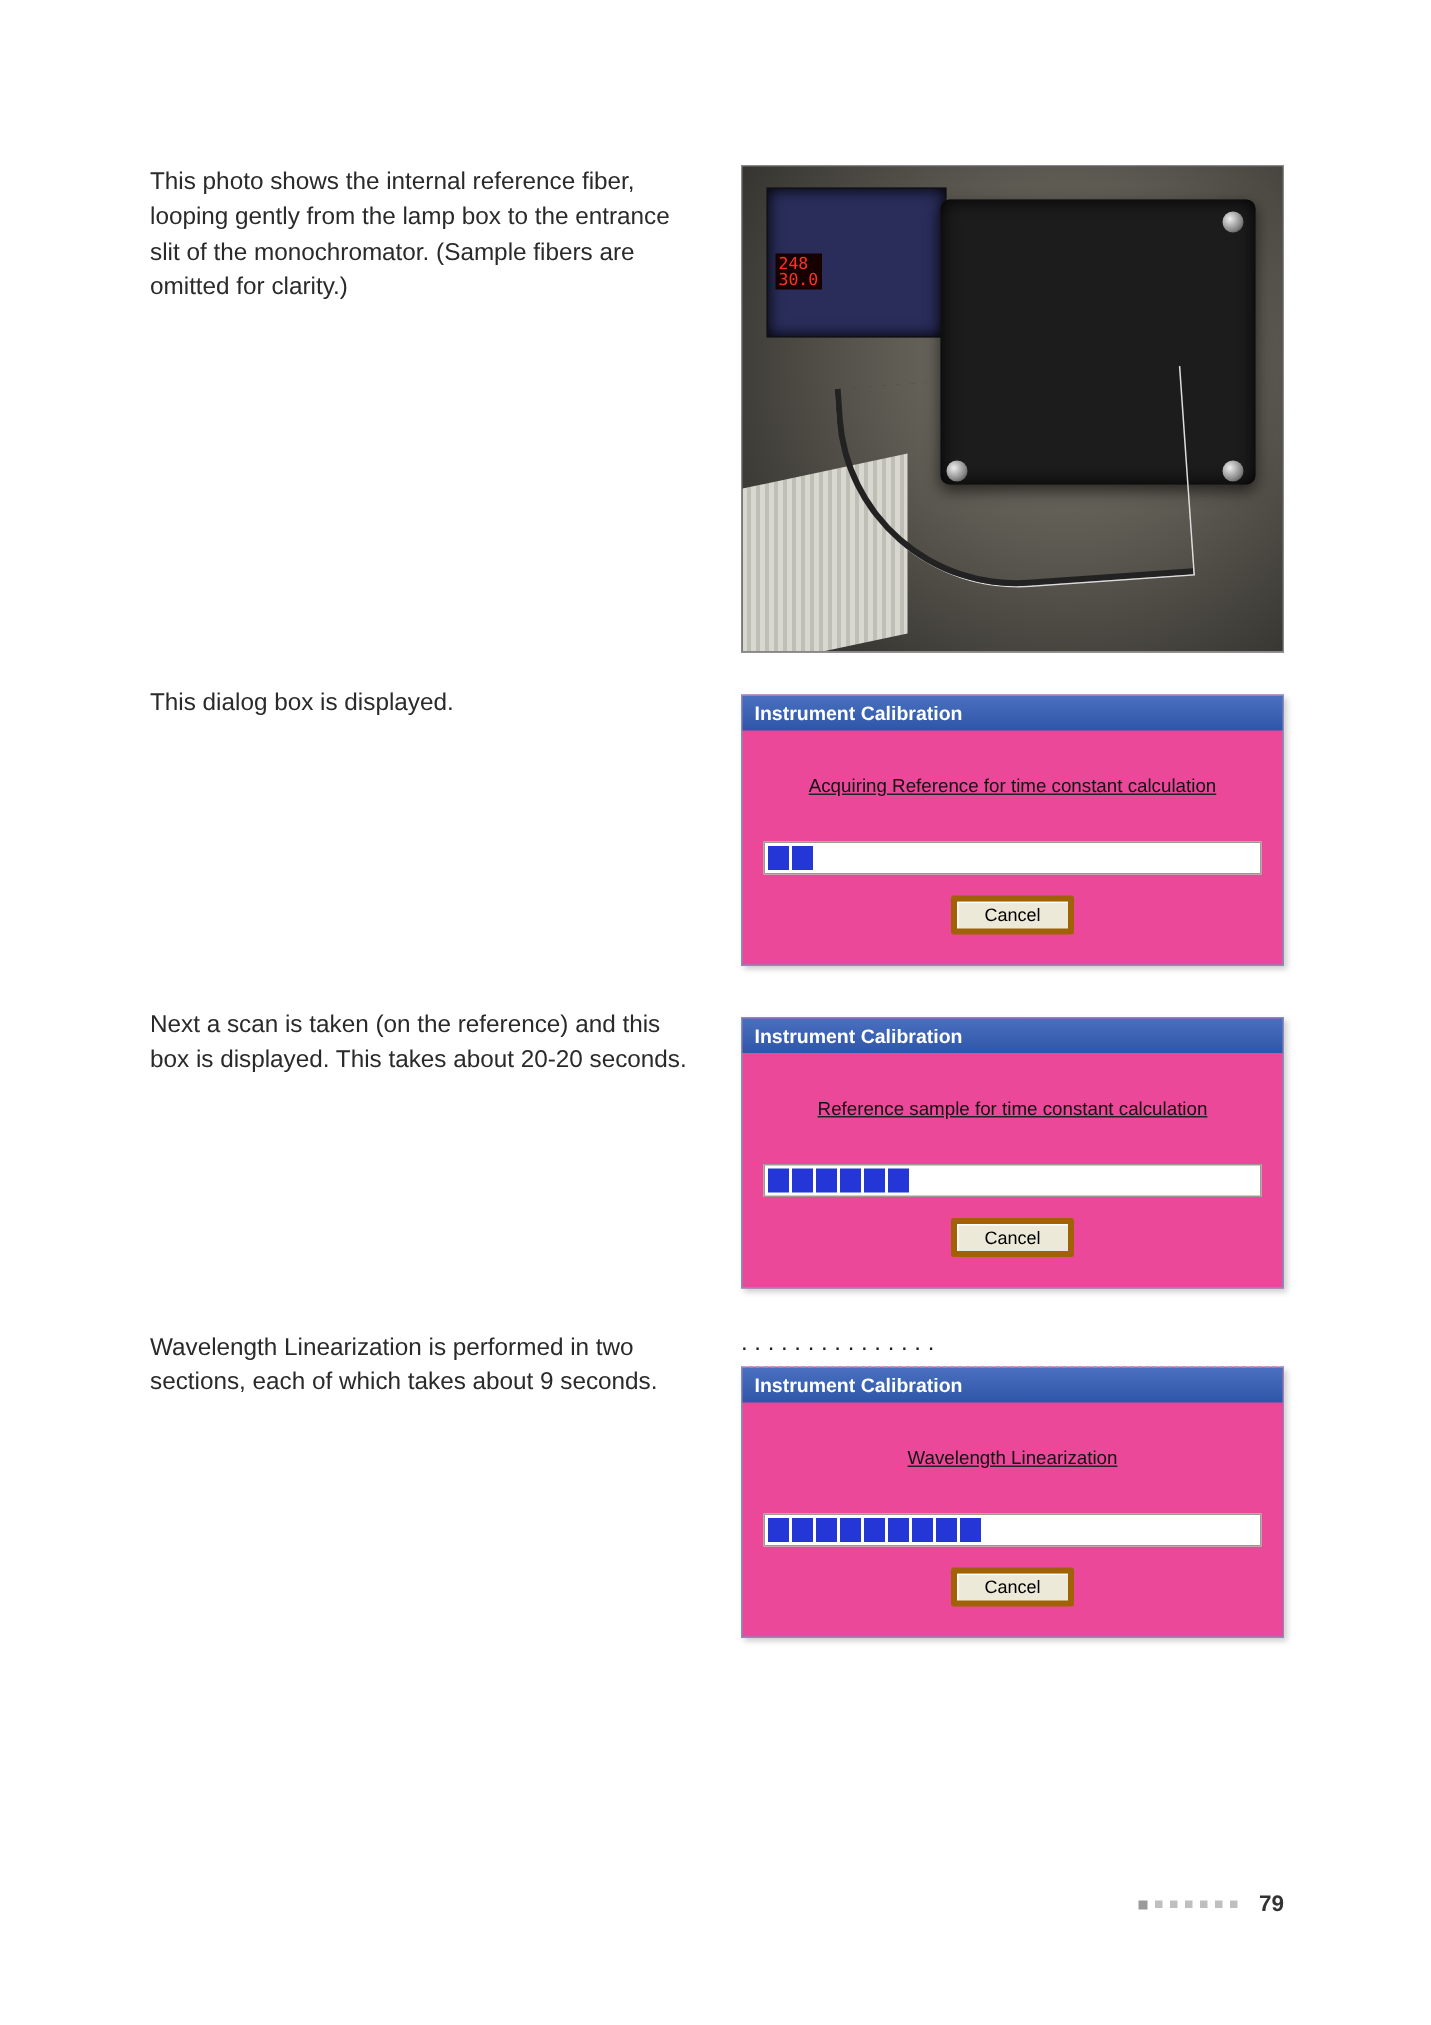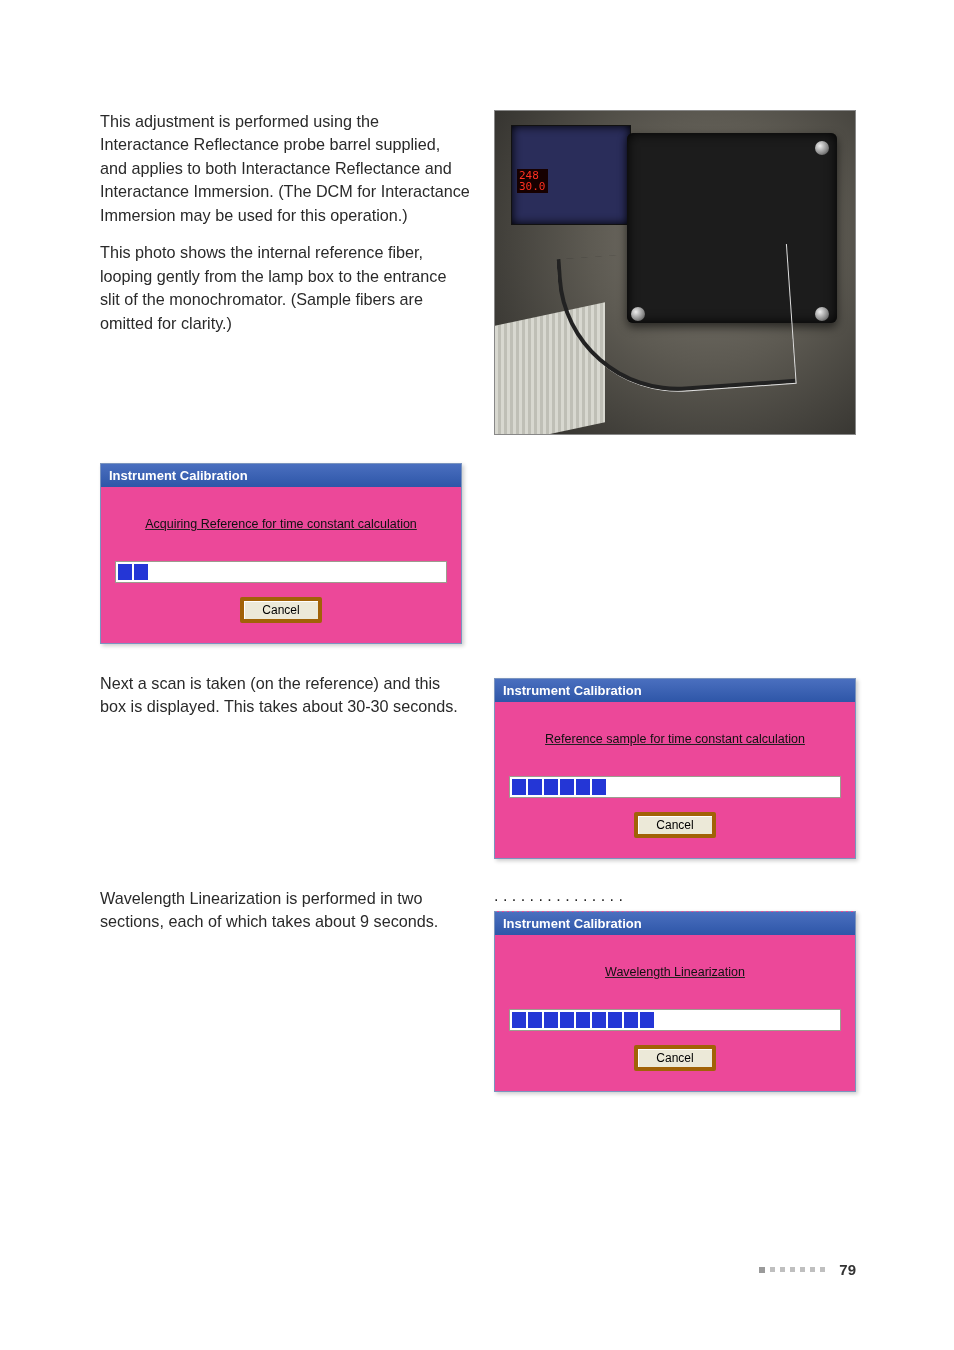--- a/index.html
+++ b/index.html
@@ -38,21 +38,20 @@
   
   .row.r2 .left p, .row.r3 .left p, .row.r4 .left p { margin-bottom:0; }
 </style>
 </head>
 <body>
 
 <div class="page">
 
   <div class="row">
     <div class="left">
-      <p>This adjustment is performed using the Interactance Reflectance probe barrel supplied, and applies to both Interactance Reflectance and Interactance Immersion. (The DCM for Interactance Immersion may be used for this operation.)</p>
       <p>This photo shows the internal reference fiber, looping gently from the lamp box to the entrance slit of the monochromator. (Sample fibers are omitted for clarity.)</p>
     </div>
     <div class="right">
       <div class="photo">
         <div class="blur"></div>
         <div class="wires"></div>
         <div class="lampbox"></div>
         <div class="led">
           <span>248</span><br>
           <span>30.0</span>
@@ -60,40 +59,43 @@
         <div class="mono"></div>
         <div class="screw" style="right:26px; top:30px;"></div>
         <div class="screw" style="right:26px; top:196px;"></div>
         <div class="screw" style="right:210px; top:196px;"></div>
         <div class="fiber"></div>
       </div>
     </div>
   </div>
 
   <div class="row r2 dialog-row">
+    <div class="left">
+      <p>This dialog box is displayed.</p>
+    </div>
     <div class="right">
       <div class="dlg">
         <div class="titlebar">Instrument Calibration</div>
         <div class="body">
           <div class="msg">Acquiring Reference for time constant calculation</div>
           <div class="progress">
             <div class="seg"></div>
             <div class="seg"></div>
           </div>
           <div class="btnrow">
             <button>Cancel</button>
           </div>
         </div>
       </div>
     </div>
   </div>
 
   <div class="row r3 dialog-row">
     <div class="left">
-      <p>Next a scan is taken (on the reference) and this box is displayed. This takes about 30-30 seconds.</p>
+      <p>Next a scan is taken (on the reference) and this box is displayed. This takes about 20-20 seconds.</p>
     </div>
     <div class="right">
       <div class="dlg">
         <div class="titlebar">Instrument Calibration</div>
         <div class="body">
           <div class="msg">Reference sample for time constant calculation</div>
           <div class="progress">
             <div class="seg"></div>
             <div class="seg"></div>
             <div class="seg"></div>

